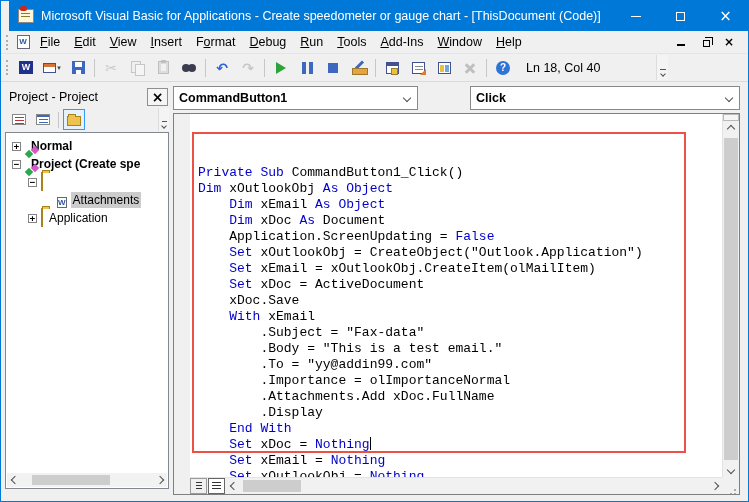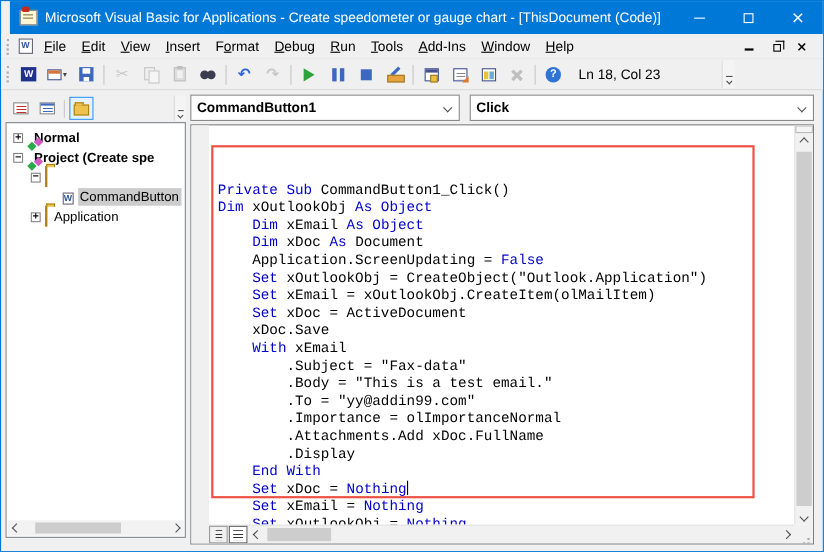--- a/index.html
+++ b/index.html
@@ -123,21 +123,21 @@
   .tree-label{font-size:12px;padding:1px 2px;}
   .tree-label.bold{font-weight:bold;}
   .tree-label.selected{background:var(--selection_bg,#CCCCCC);}
   .tree-hscroll{position:absolute;left:1px;right:1px;bottom:1px;height:14px;background:#F2F2F2;display:flex;align-items:center;}
   .ths-btn{width:15px;height:100%;display:flex;align-items:center;justify-content:center;}
   .ths-thumb{width:78px;height:10px;background:#CDCDCD;margin-left:10px;}
   
   .code-region{position:absolute;left:172px;top:4px;right:8px;bottom:6px;}
   .combo-row{height:24px;display:flex;gap:9px;}
   .combo{background:#fff;border:1px solid #898989;display:flex;align-items:center;padding-left:5px;font-weight:bold;font-size:12.5px;}
-  .combo.obj{width:245px;} .combo.proc{flex:1;}
+  .combo.obj{width:245px;} .combo.proc{flex:1;margin-left:43px;}
   .combo .chev{margin-left:auto;margin-right:7px;}
   .code-window{position:absolute;top:27px;left:0;right:0;bottom:0;background:#fff;border:1px solid #7F7F7F;display:flex;}
   .code-margin{width:16px;background:#F0F0F0;flex:none;}
   .code-body{flex:1;position:relative;overflow:hidden;}
   .code-content{position:absolute;left:0;top:0;right:17px;bottom:17px;padding:3px 0 0 8px;
                 font-family:"Liberation Mono","DejaVu Sans Mono",monospace;font-size:13px;line-height:16px;
                 white-space:pre;overflow:hidden;}
   .code-line{height:16px;}
   .kw{color:var(--keyword,#0000C8);}
   .caret{display:inline-block;width:1px;height:13px;background:#000;vertical-align:-2px;}
@@ -269,30 +269,34 @@
           <span class="ic-objbr"></span>
         </div>
         <div class="tb-btn disabled">
           <span class="ic-toolbox"></span>
         </div>
         <div class="tb-sep"></div>
         <div class="tb-btn">
           <span class="ic-help">?</span>
         </div>
       </div>
-    <span class="tb-status">Ln 18, Col 23</span>
+    <span class="tb-status">Ln 18, Col 40</span>
     <div class="tb-overflow">
       <span class="bar"></span>
       <span class="chev down small"></span>
     </div>
   </div>
 
   <div class="main">
 
     <div class="proj">
+      <div class="proj-header">
+        <span>Project - Project</span>
+        <div class="proj-close"></div>
+      </div>
       <div class="proj-toolbar" id="proj-toolbar">
         <div class="ptb-btn">
             <span class="ic-viewcode"></span>
           </div>
           <div class="ptb-btn">
             <span class="ic-viewobj"></span>
           </div>
           <div class="ptb-sep"></div>
           <div class="ptb-btn active">
             <span class="ic-folder"></span>
@@ -313,21 +317,21 @@
             <div class="tree-icon"><span class="ic-project"></span></div>
             <div class="tree-label bold">Project (Create spe</div>
           </div>
           <div class="tree-row" style="padding-left: 22px;">
             <div class="expander">−</div>
             <div class="tree-icon"><span class="ic-folder open"></span></div>
           </div>
           <div class="tree-row" style="padding-left: 38px;">
             <div class="exp-spacer"></div>
             <div class="tree-icon"><span class="ic-worddoc">W</span></div>
-            <div class="tree-label selected">CommandButton</div>
+            <div class="tree-label selected">Attachments</div>
           </div>
           <div class="tree-row" style="padding-left: 22px;">
             <div class="expander">+</div>
             <div class="tree-icon"><span class="ic-folder"></span></div>
             <div class="tree-label">Application</div>
           </div>
           <div class="tree-hscroll">
           <div class="ths-btn">
               <span class="chev left"></span>
             </div>

